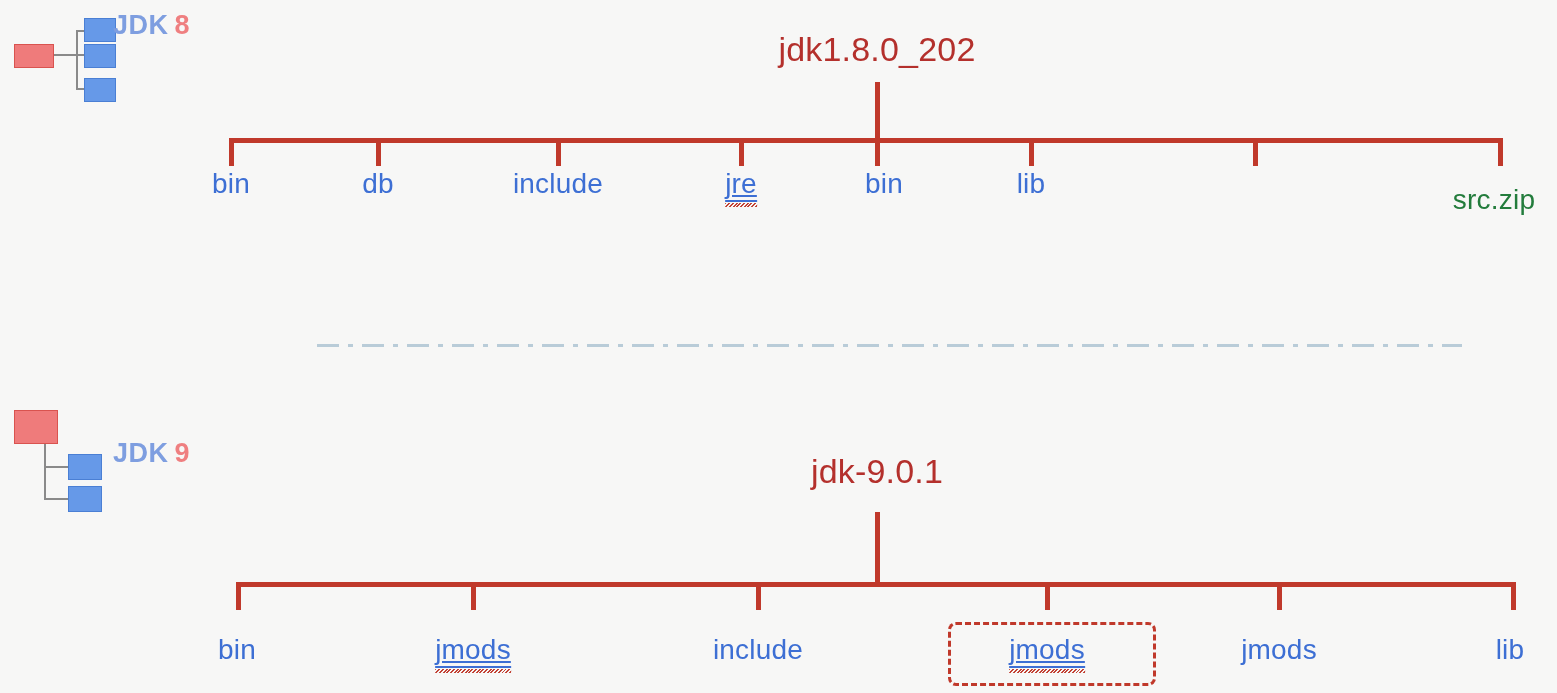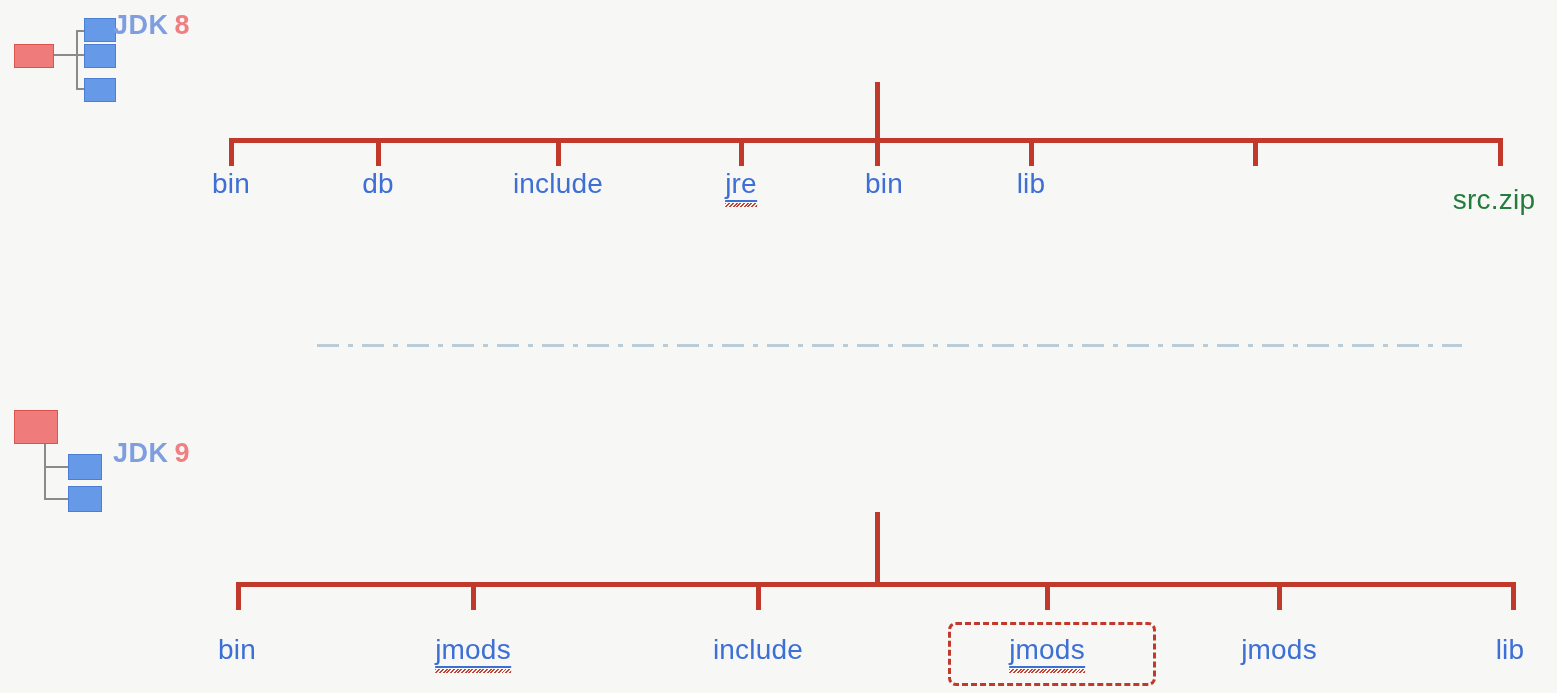--- a/index.html
+++ b/index.html
@@ -84,20 +84,21 @@
     font-size: 28px;
     white-space: nowrap;
     transform: translateX(-50%);
     letter-spacing: 0.2px;
   }
   .leaf.folder { color: #3d6fd4; }
   .leaf.file   { color: #237c3c; }
   .leaf-squiggle-wrap {
     position: relative;
     display: inline-block;
+    text-decoration: underline;
   }
   .squiggle-bar {
     position: absolute;
     left: 0;
     right: 0;
     bottom: -7px;
     height: 4px;
     background-image: repeating-linear-gradient(
       135deg,
       #c0392b 0px, #c0392b 1.3px,
@@ -148,20 +149,21 @@
     <div class="icon-box red" style="left:0px; top:36px; width:40px; height:24px;"></div>
     <div class="icon-box blue" style="left:70px; top:10px; width:32px; height:24px;"></div>
     <div class="icon-box blue" style="left:70px; top:36px; width:32px; height:24px;"></div>
     <div class="icon-box blue" style="left:70px; top:70px; width:32px; height:24px;"></div>
   </div>
 
   <div class="section-label" style="left:113px; top:10px;">
     <span class="jdk-word">JDK</span><span class="jdk-num">8</span>
   </div>
 
+  <div class="root-title" style="left:877px; top:30px;">jdk1.8.0_202</div>
 
   <div class="tree-stem" style="left:875px; top:82px; height:58px;"></div>
   <div class="tree-bar" style="left:230px; top:138px; width:1272px;"></div>
 
   <div class="tree-tick" style="left:229px;  top:138px; height:28px;"></div>
   <div class="tree-tick" style="left:376px;  top:138px; height:28px;"></div>
   <div class="tree-tick" style="left:556px;  top:138px; height:28px;"></div>
   <div class="tree-tick" style="left:739px;  top:138px; height:28px;"></div>
   <div class="tree-tick" style="left:875px;  top:138px; height:28px;"></div>
   <div class="tree-tick" style="left:1029px; top:138px; height:28px;"></div>
@@ -190,20 +192,21 @@
     <div class="icon-line" style="left:30px; top:88px; width:32px; height:2px;"></div>
     <div class="icon-box red" style="left:0px; top:0px; width:44px; height:34px;"></div>
     <div class="icon-box blue" style="left:54px; top:44px; width:34px; height:26px;"></div>
     <div class="icon-box blue" style="left:54px; top:76px; width:34px; height:26px;"></div>
   </div>
 
   <div class="section-label" style="left:113px; top:438px;">
     <span class="jdk-word">JDK</span><span class="jdk-num">9</span>
   </div>
 
+  <div class="root-title" style="left:877px; top:452px;">jdk-9.0.1</div>
 
   <div class="tree-stem" style="left:875px; top:512px; height:72px;"></div>
   <div class="tree-bar" style="left:237px; top:582px; width:1278px;"></div>
 
   <div class="tree-tick" style="left:236px;  top:582px; height:28px;"></div>
   <div class="tree-tick" style="left:471px;  top:582px; height:28px;"></div>
   <div class="tree-tick" style="left:756px;  top:582px; height:28px;"></div>
   <div class="tree-tick" style="left:1045px; top:582px; height:28px;"></div>
   <div class="tree-tick" style="left:1277px; top:582px; height:28px;"></div>
   <div class="tree-tick" style="left:1511px; top:582px; height:28px;"></div>

